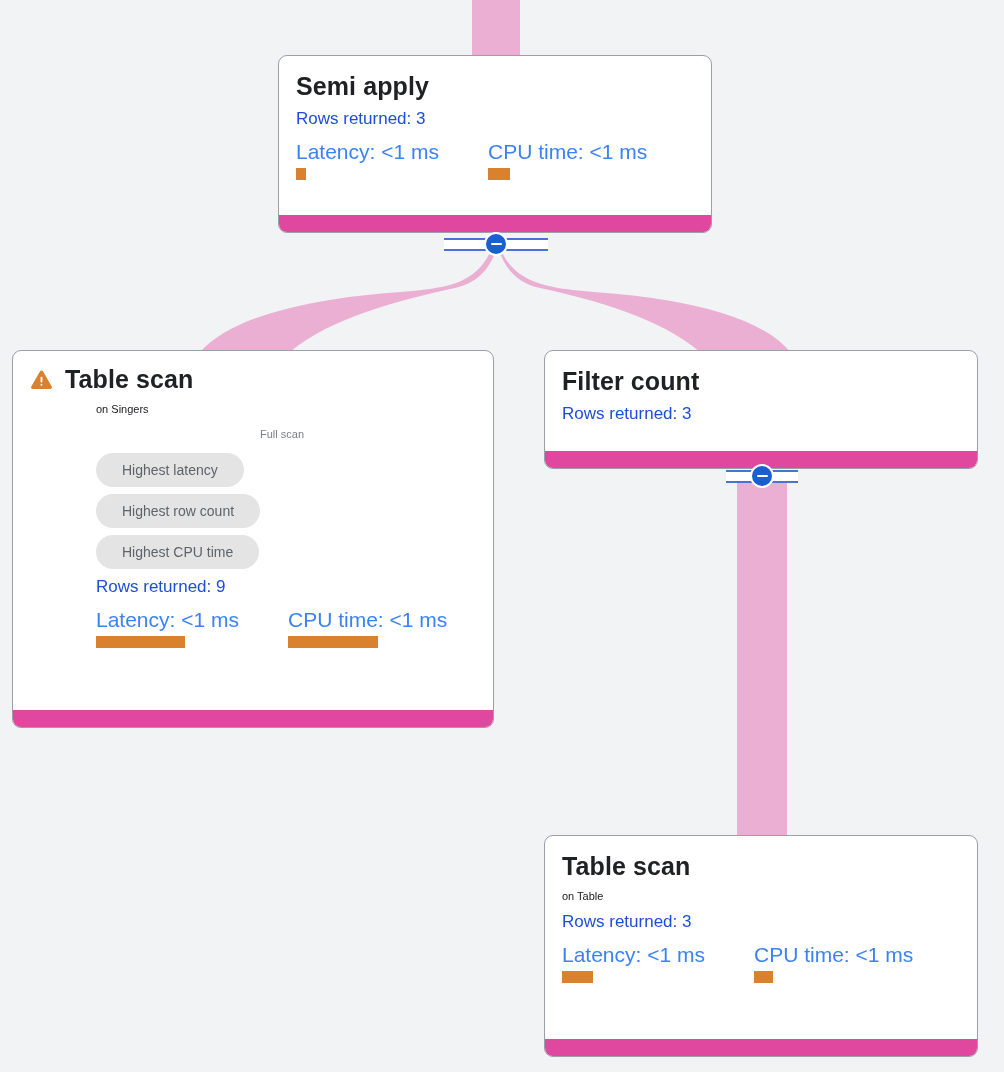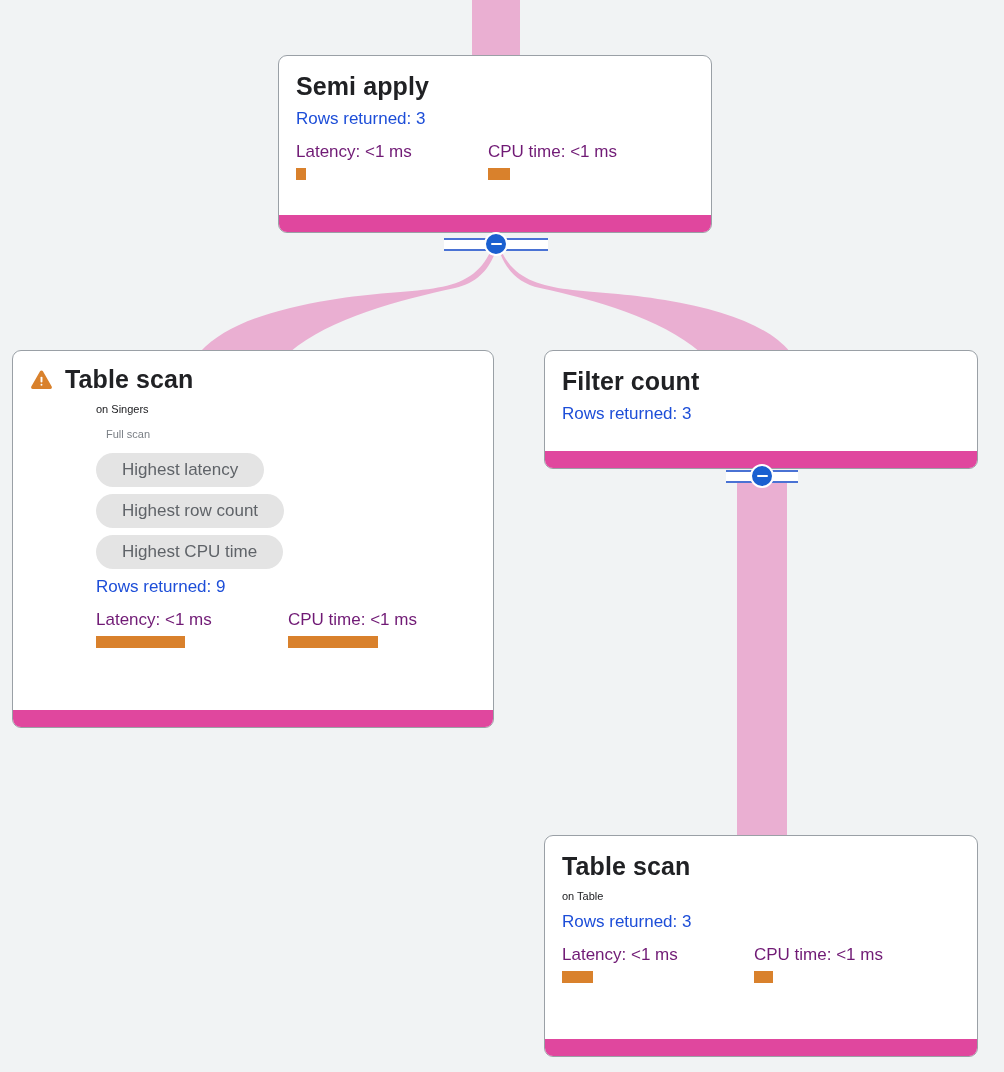--- a/index.html
+++ b/index.html
@@ -90,36 +90,36 @@
     margin: 6px 0 5px 0;
     display: flex;
     flex-direction: column;
     align-items: flex-start;
     gap: 7px;
   }
   .chip {
     background: #e4e4e4;
     color: #5f6368;
     border-radius: 999px;
-    font-size: 17px;
+    font-size: 14px;
     line-height: 20px;
     padding: 7px 26px;
     white-space: nowrap;
   }
   .metrics {
     display: flex;
     margin-top: 11px;
   }
   .metric {
     display: flex;
     flex-direction: column;
   }
   .metric-label {
-    font-size: 17px;
-    color: #701a75;
+    font-size: 21px;
+    color: #3b82f6;
     line-height: 20px;
     white-space: nowrap;
   }
   .metric-bar {
     height: 12px;
     margin-top: 6px;
     background: #d9812c;
   }
   
   .collapse-toggle {
@@ -222,21 +222,21 @@
     <div class="node-body" style="padding:16px 17px 0 17px;">
       <div class="title-row" style="margin-bottom:5px;">
         <svg class="warn-icon" viewBox="0 0 24 24" xmlns="http://www.w3.org/2000/svg">
           <path d="M12 2.6c-.62 0-1.2.33-1.52.87L1.36 19.4c-.32.55-.32 1.23 0 1.77.32.54.9.86 1.52.86h18.24c.62 0 1.2-.32 1.52-.86.32-.54.32-1.22 0-1.77L13.52 3.47A1.76 1.76 0 0 0 12 2.6z" fill="#d9812c"></path>
           <rect x="11" y="9" width="2" height="6" rx="1" fill="#ffffff"></rect>
           <rect x="11" y="16.4" width="2" height="2" rx="1" fill="#ffffff"></rect>
         </svg>
         <span class="node-title">Table scan</span>
       </div>
       <p class="subline" style="margin-left:66px;">on Singers</p>
-      <p class="subline muted" style="margin-left:76px;">Full scan</p>
+      <p class="subline muted" style="margin-left:58px;text-align:center;">Full scan</p>
       <div class="chips" style="margin-left:66px;">
         <span class="chip">Highest latency</span>
         <span class="chip">Highest row count</span>
         <span class="chip">Highest CPU time</span>
       </div>
       <p class="rows-line" style="margin-left:66px;">Rows returned: 9</p>
       <div class="metrics" style="margin-left:66px;">
         <div class="metric" style="width:192px;">
           <span class="metric-label">Latency: &lt;1 ms</span>
           <span class="metric-bar" style="width:89px;"></span>

